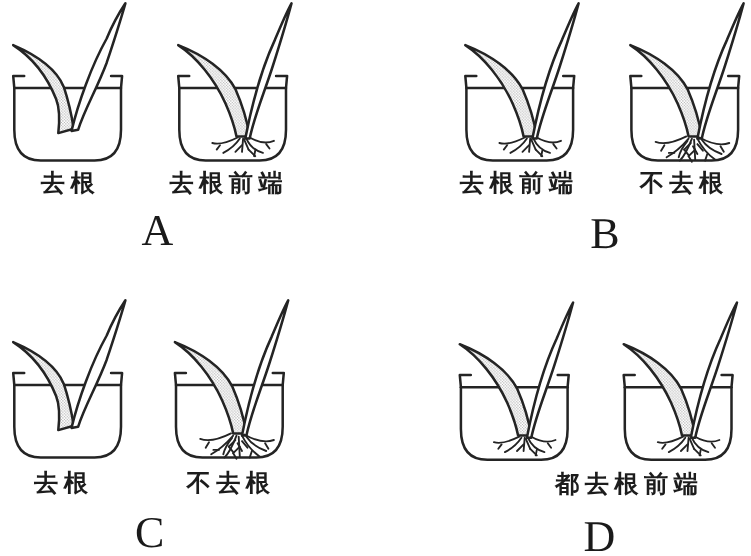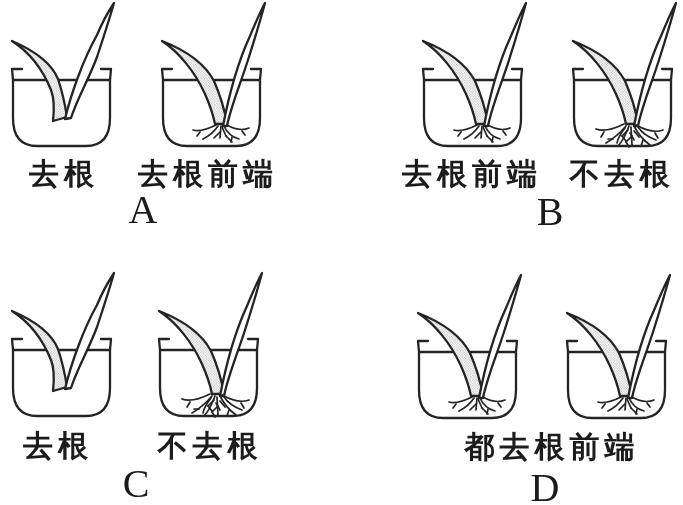--- a/index.html
+++ b/index.html
@@ -21,25 +21,25 @@
   .rt path {
     stroke: #242424;
     stroke-width: 1.7;
     fill: none;
     stroke-linecap: round;
   }
   .cjk-label {
     position: absolute;
     transform: translateX(-50%);
     white-space: nowrap;
-    font-size: 30px;
+    font-size: 22px;
     font-weight: 600;
     letter-spacing: 5px;
     color: #1c1c1c;
-    font-family: Liberation Sans, sans-serif;
+    font-family: Liberation Mono, monospace;
     line-height: 1.1;
   }
   .letter {
     position: absolute;
     transform: translateX(-50%);
     font-size: 40px;
     font-weight: 400;
     color: #1a1a1a;
     font-family: "Liberation Serif", "DejaVu Serif", serif;
     line-height: 1.0;
@@ -161,17 +161,17 @@
     <svg class="unit" style="left:413px; top:272px" width="120" height="152" viewBox="0 0 120 152">
       <use href="#g-beaker"></use>
         <use href="#g-leaf-rooted"></use>
         <use href="#g-roots-small"></use>
     </svg>
     <svg class="unit" style="left:562px; top:272px" width="120" height="152" viewBox="0 0 120 152">
       <use href="#g-beaker"></use>
         <use href="#g-leaf-rooted"></use>
         <use href="#g-roots-small"></use>
     </svg>
-    <div class="cjk-label" style="left:552px; top:430px">都去根前端</div>
+    <div class="cjk-label" style="left:572px; top:430px">都去根前端</div>
     <div class="letter" style="left:545px; top:468px">D</div>
   </div>
 
 </div>
 
 </body></html>

